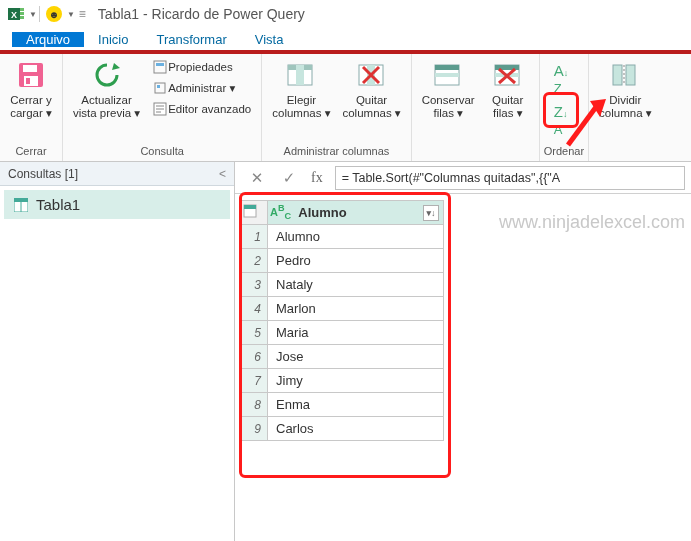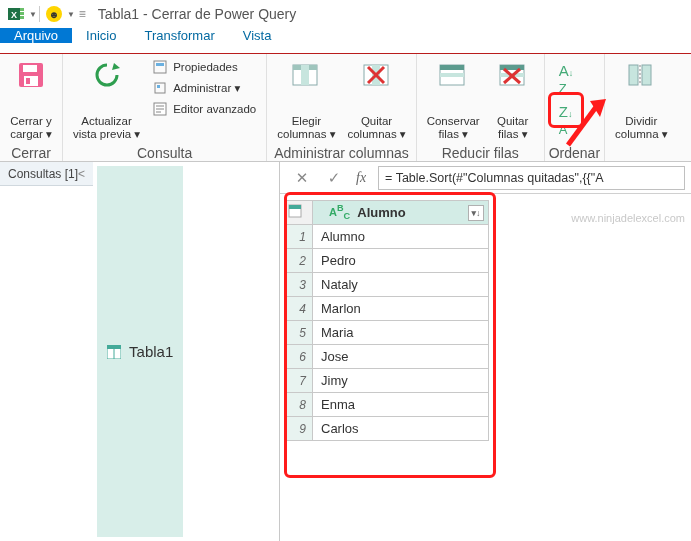--- a/index.html
+++ b/index.html
@@ -5,61 +5,61 @@
   * { box-sizing: border-box; font-family: "Segoe UI", Arial, sans-serif; }
   body { margin: 0; width: 691px; height: 541px; overflow: hidden; background: #fff; font-size: 12px; color: #333; position: relative; }
   
   .titlebar { height: 28px; display: flex; align-items: center; padding: 0 4px; background: #fff; }
   .titlebar .tb-icon { width: 18px; height: 18px; margin: 0 3px; display: flex; align-items: center; justify-content: center; }
   .titlebar .app-title { margin-left: 8px; font-size: 14px; color: #555; }
   .qat-sep { width: 1px; height: 16px; background: #ccc; margin: 0 2px; }
   .drop-caret { font-size: 8px; color: #666; margin-left: 1px; }
   .smiley { width: 16px; height: 16px; border-radius: 50%; background: #ffd500; display: flex; align-items: center; justify-content: center; font-size: 10px; }
   
-  .tabbar { height: 26px; display: flex; align-items: flex-start; border-bottom: 1px solid #b91c1c; }
+  .tabbar { height: 26px; display: flex; align-items: center; border-bottom: 4px solid #b91c1c; padding-left: 12px; }
   .tab { padding: 0 14px; display: flex; align-items: center; font-size: 13px; color: #0369a1; cursor: pointer; }
   .tab.active { background: #0178d4; color: #fff; }
   
   .ribbon { height: 108px; display: flex; border-bottom: 1px solid #c8c8c8; background: #fafafa; }
   .rgroup { display: flex; flex-direction: column; border-right: 1px solid #e0e0e0; padding: 2px 4px 0 4px; }
   .rgroup .body { flex: 1; display: flex; align-items: flex-start; }
-  .rgroup .label { height: 16px; font-size: 14px; color: #555; text-align: center; }
-  .big-btn { display: flex; flex-direction: column; align-items: center; justify-content: flex-start; padding: 2px 6px; cursor: pointer; text-align: center; line-height: 1.15; min-width: 54px; gap: 21px; }
+  .rgroup .label { height: 16px; font-size: 11px; color: #555; text-align: center; }
+  .big-btn { display: flex; flex-direction: column; align-items: center; justify-content: flex-start; padding: 2px 6px; cursor: pointer; text-align: center; line-height: 1.15; min-width: 54px; }
   .big-btn .bicon { height: 34px; display: flex; align-items: center; justify-content: center; }
   .big-btn .blabel { font-size: 11.5px; color: #333; margin-top: 2px; }
   .vstack { display: flex; flex-direction: column; gap: 3px; padding: 2px 4px; }
-  .small-btn { display: flex; align-items: center; gap: 5px; font-size: 11.5px; color: #333; cursor: pointer; padding: 1px 2px; white-space: nowrap; }
+  .small-btn { display: flex; align-items: center; font-size: 11.5px; color: #333; cursor: pointer; padding: 1px 2px; white-space: nowrap; }
   .small-btn .sicon { width: 16px; height: 16px; display: flex; align-items: center; justify-content: center; }
   
   .red-ring { position: absolute; border: 3px solid #ff1b1b; border-radius: 6px; pointer-events: none; }
   .red-arrow { position: absolute; pointer-events: none; }
   
   .workspace { display: flex; height: calc(541px - 28px - 26px - 108px); }
-  .queries-pane { width: 280px; border-right: 1px solid #c8c8c8; display: flex; flex-direction: row; }
+  .queries-pane { width: 235px; border-right: 1px solid #c8c8c8; display: flex; flex-direction: column; }
   .queries-head { height: 24px; background: #eef3f7; border-bottom: 1px solid #d0d8de; display: flex; align-items: center; padding: 0 8px; font-size: 12px; color: #444; justify-content: space-between; }
   .query-item { display: flex; align-items: center; gap: 8px; padding: 6px 10px; background: #d8eee9; margin: 4px; font-size: 15px; color: #333; }
   .tbl-ico { width: 14px; height: 14px; }
   
   .main-pane { flex: 1; display: flex; flex-direction: column; position: relative; }
   .fx-row { height: 32px; display: flex; align-items: center; border-bottom: 1px solid #d0d0d0; padding: 0 6px 0 12px; gap: 12px; }
   .fx-btn { width: 20px; height: 20px; display: flex; align-items: center; justify-content: center; color: #888; cursor: pointer; font-size: 15px; }
-  .fx-label { font-style: italic; font-family: 'Segoe UI', serif; font-size: 14px; color: #666; }
+  .fx-label { font-family: 'Segoe UI', serif; font-size: 14px; color: #666; }
   .fx-input { flex: 1; border: 1px solid #c0c0c0; height: 24px; padding: 0 6px; font-size: 12.5px; font-family: Consolas, monospace; color: #333; display: flex; align-items: center; overflow: hidden; white-space: nowrap; }
   
   .grid-wrap { flex: 1; padding: 6px 0 0 6px; position: relative; }
   .grid { border-collapse: collapse; }
   .grid th, .grid td { border: 1px solid #c8c8c8; font-size: 13px; text-align: left; }
   .grid .corner { width: 26px; height: 24px; background: #f1f1f1; }
-  .grid .colhead { background: #d3ece6; height: 24px; padding: 0 16px; width: 176px; position: relative; }
+  .grid .colhead { background: #d3ece6; height: 24px; padding: 0 2px; width: 176px; position: relative; }
   .grid .colhead .type-ico { font-size: 11px; color: #3a6; margin-right: 4px; font-weight: bold; }
   .grid .colhead .filter-ico { position: absolute; right: 4px; top: 4px; width: 16px; height: 16px; border: 1px solid #b0b0b0; background: #fff; font-size: 9px; display: flex; align-items: center; justify-content: center; color: #666; }
   .grid .rowhead { width: 26px; background: #e8f3f0; text-align: right; padding: 0 6px; color: #666; font-style: italic; font-size: 12px; }
   .grid tbody td.cell { padding: 3px 8px; height: 24px; background: #fff; }
   
-  .watermark { position: absolute; right: 6px; top: 50px; color: #c8c8c8; font-size: 11px; pointer-events: none; }
+  .watermark { position: absolute; right: 6px; top: 50px; color: #c8c8c8; font-size: 18px; pointer-events: none; }
 </style>
 </head>
 <body>
 
 <div class="titlebar">
   <div class="tb-icon">
     <svg width="16" height="16">
         <rect x="0" y="2" width="12" height="12" fill="#1e7145"></rect>
         <text x="3" y="12" font-size="9" fill="#fff" font-weight="bold">X</text>
         <rect x="12" y="2" width="4" height="3" fill="#6abf69"></rect>
@@ -67,21 +67,21 @@
         <rect x="12" y="10" width="4" height="3" fill="#6abf69"></rect>
       </svg>
   </div>
   <span class="drop-caret">▼</span>
   <div class="qat-sep"></div>
   <div class="tb-icon">
       <div class="smiley">☻</div>
     </div>
   <span class="drop-caret">▼</span>
   <span style="color:#888;margin:0 4px;">≡</span>
-  <div class="app-title">Tabla1 - Cerrar de Power Query</div>
+  <div class="app-title">Tabla1 - Ricardo de Power Query</div>
 </div>
 
 <div class="tabbar">
   <div class="tab active">Arquivo</div>
   <div class="tab">Inicio</div>
   <div class="tab">Transformar</div>
   <div class="tab">Vista</div>
 </div>
 
 <div class="ribbon">
@@ -194,21 +194,20 @@
               <rect x="2" y="4" width="24" height="20" fill="#fff" stroke="#8aa"></rect>
               <rect x="2" y="4" width="24" height="5" fill="#5c9b8e"></rect>
               <rect x="2" y="12" width="24" height="4" fill="#c7e5de"></rect>
               <line x1="6" y1="8" x2="22" y2="22" stroke="#d33" stroke-width="3"></line>
               <line x1="22" y1="8" x2="6" y2="22" stroke="#d33" stroke-width="3"></line>
             </svg>
           </div>
         <div class="blabel"><span>Quitar</span><br><span>filas ▾</span></div>
       </div>
     </div>
-    <div class="label">Reducir filas</div>
   </div>
 
   <div class="rgroup" style="position:relative;">
     <div class="body">
       <div class="vstack" style="padding-top:4px;">
         <div class="small-btn" style="padding:2px 6px;">
           <span style="font-size:15px;color:#4a7;">A<span style="font-size:9px;">↓</span><br><span style="font-size:13px;">Z</span></span>
         </div>
         <div class="small-btn" style="padding:2px 6px;">
           <span style="font-size:15px;color:#4a7;">Z<span style="font-size:9px;">↓</span><br><span style="font-size:13px;">A</span></span>

